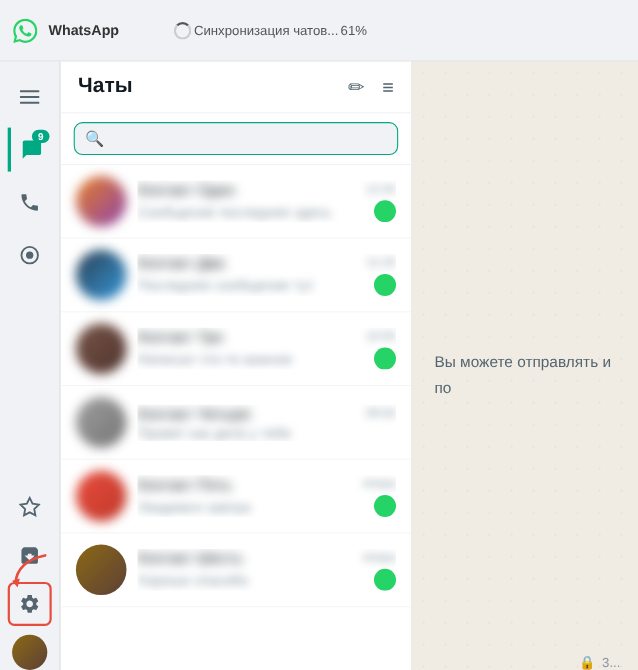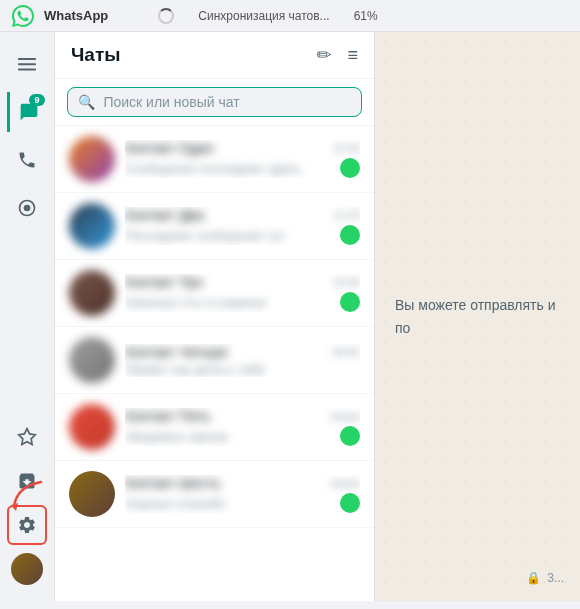--- a/index.html
+++ b/index.html
@@ -9,38 +9,38 @@
       font-family: 'Segoe UI', Arial, sans-serif;
       overflow: hidden;
       background: #f0f2f5;
     }
 
     
     .titlebar {
       display: flex;
       align-items: center;
       background: #f0f2f5;
-      height: 32px;
+      height: 56px;
       padding: 4px 12px;
       gap: 10px;
       border-bottom: 1px solid #e0e0e0;
     }
     .titlebar-logo {
       width: 22px;
       height: 22px;
     }
     .titlebar-app-name {
       font-size: 13px;
       font-weight: 600;
       color: #333;
     }
     .titlebar-sync {
       display: flex;
       align-items: center;
-      gap: 24px;
+      gap: 2px;
       margin-left: 40px;
       font-size: 12px;
       color: #555;
     }
     .sync-spinner {
       width: 16px;
       height: 16px;
       border: 2px solid #ccc;
       border-top-color: #555;
       border-radius: 50%;
@@ -392,21 +392,20 @@
       <span class="chat-panel-title">Чаты</span>
       <div class="header-icons">
         <span class="header-icon">✏</span>
         <span class="header-icon">≡</span>
       </div>
     </div>
 
     <div class="search-container">
       <div class="search-box">
         <span class="search-icon-inner">🔍</span>
-        <input class="search-input" type="text" placeholder="Поиск или новый чат" style="">
       </div>
     </div>
 
     <div class="chat-list">
 
       <div class="chat-item">
         <div class="chat-avatar avatar-1"></div>
         <div class="chat-content">
           <div class="chat-name-row">
             <span class="chat-name">Контакт Один</span>

